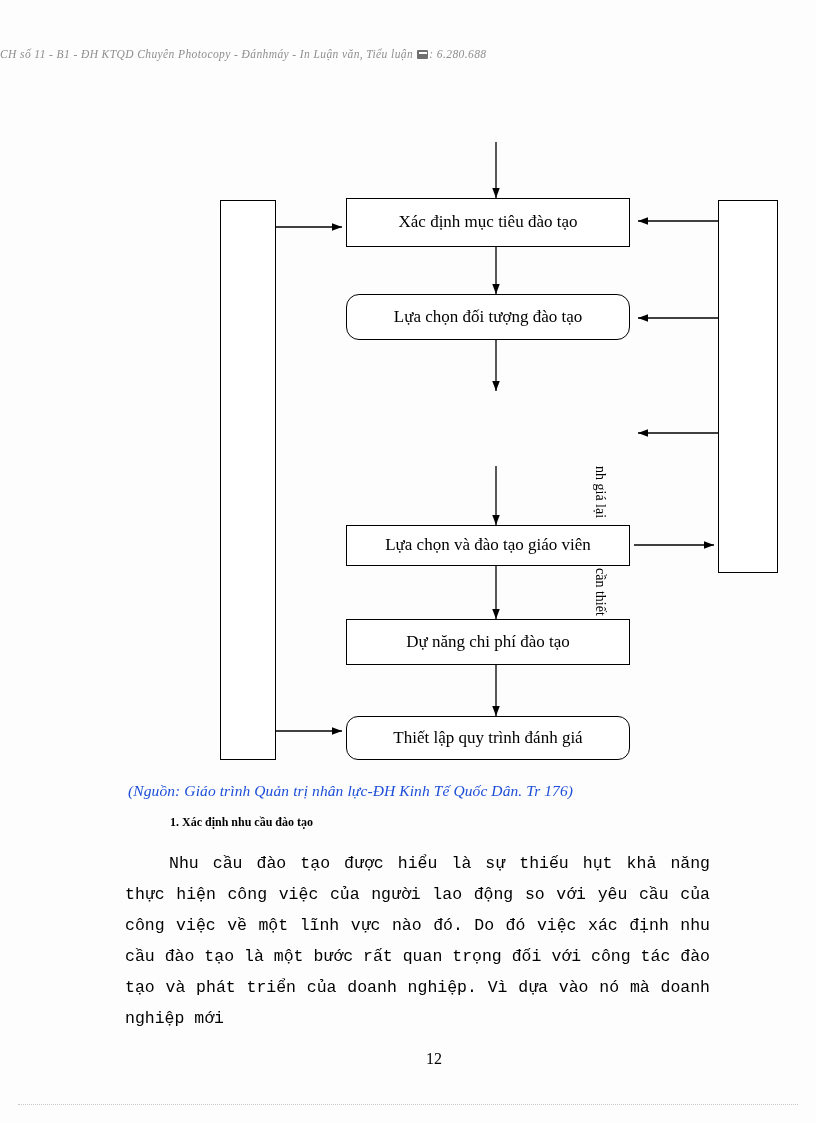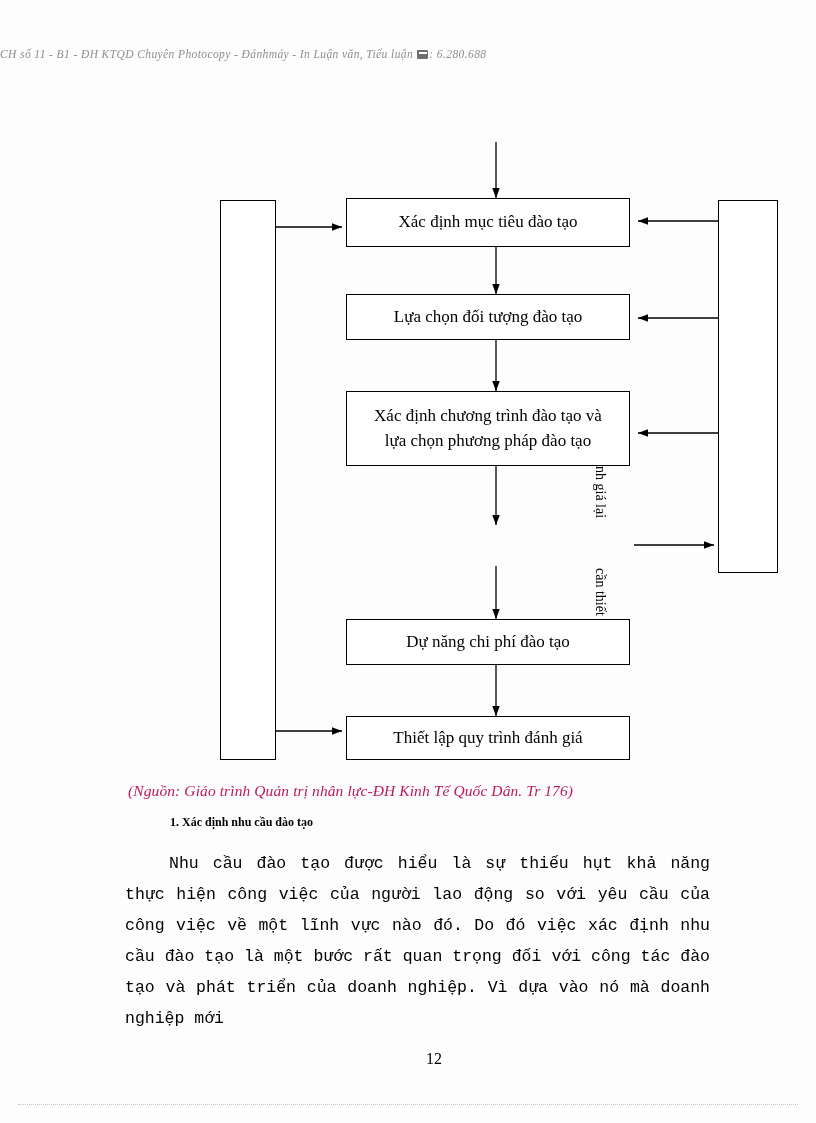--- a/index.html
+++ b/index.html
@@ -89,21 +89,21 @@
 
   
   .caption {
     position: absolute;
     left: 128px;
     top: 782px;
     width: 580px;
     font-style: italic;
     font-size: 15.5px;
     font-family: "Liberation Serif", "DejaVu Serif", serif;
-    color: #be185d;
+    color: #1d4ed8;
     letter-spacing: 0.1px;
   }
   .subhead {
     position: absolute;
     left: 170px;
     top: 815px;
     font-weight: bold;
     font-size: 12px;
     font-family: "Liberation Serif", "DejaVu Serif", serif;
   }
@@ -180,35 +180,34 @@
     </svg>
 
     <div class="node tall" style="left:158px; top:200px; width:56px; height:560px;"></div>
 
     <div class="node tall" style="left:656px; top:200px; width:60px; height:373px;"></div>
 
     <div class="node" style="left:284px; top:198px; width:284px; height:49px;">
       <span>Xác định mục tiêu đào tạo</span>
     </div>
 
-    <div class="node" style="left:284px; top:294px; width:284px; height:46px;">
+    <div class="node" style="left:284px; top:294px; width:284px; height:46px;border-radius:13px;">
       <span>Lựa chọn đối tượng đào tạo</span>
     </div>
 
-    <div class="node" style="left:284px; top:391px; width:284px; height:75px; white-space:pre-line;">
-      <span style="white-space:pre-line;">Xác định chương trình đào tạo và
-lựa chọn phương pháp đào tạo</span>
-    </div>
-
+
+    <div class="node" style="left:284px; top:525px; width:284px; height:41px;">
+      <span>Lựa chọn và đào tạo giáo viên</span>
+    </div>
 
     <div class="node" style="left:284px; top:619px; width:284px; height:46px;">
       <span>Dự năng chi phí đào tạo</span>
     </div>
 
-    <div class="node" style="left:284px; top:716px; width:284px; height:44px;">
+    <div class="node" style="left:284px; top:716px; width:284px; height:44px;border-radius:12px;">
       <span>Thiết lập quy trình đánh giá</span>
     </div>
 
     <div class="vlabel" style="left:530px; top:466px; height:58px;">nh giá lại</div>
 
     <div class="vlabel" style="left:530px; top:568px; height:50px;">cần thiết</div>
   </div>
 
   <div class="caption">(Nguồn: Giáo trình Quản trị nhân lực-ĐH Kinh Tế Quốc Dân. Tr 176)</div>
 

